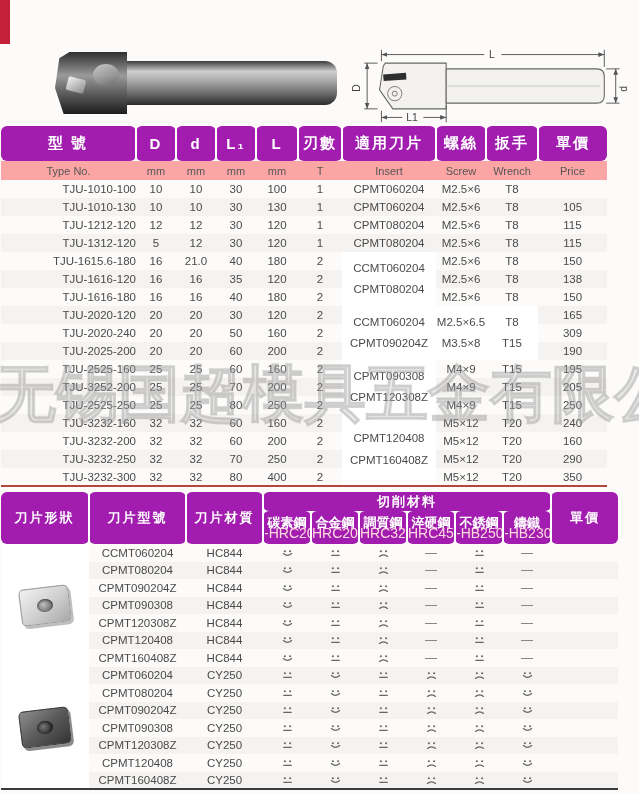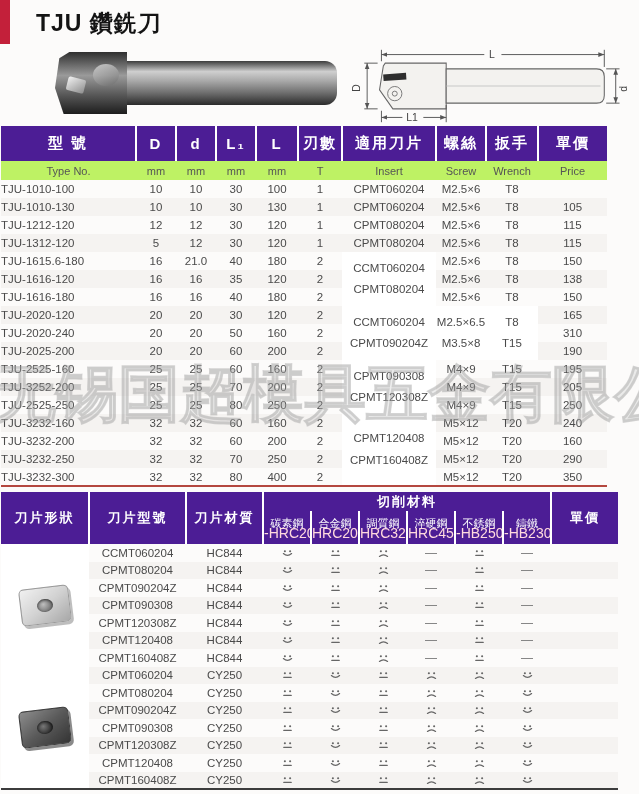--- a/index.html
+++ b/index.html
@@ -24,38 +24,38 @@
     clip-path:polygon(20% 0,100% 0,100% 100%,12% 100%,0 58%,6% 10%); }
   .tool-insert-tip { position:absolute; left:12px; top:26px; width:18px; height:14px; border-radius:2px;
     transform:rotate(14deg); background:linear-gradient(135deg,#f2f2f2,#8d8d8d); }
   .tool-flute { position:absolute; left:38px; top:12px; width:26px; height:22px; border-radius:50%;
     background:linear-gradient(160deg,#d8d8d8,#6a6a6a); opacity:.85; }
   .dim-diagram { position:absolute; left:344px; top:0; width:292px; height:80px; }
 
   
   table { border-collapse:collapse; table-layout:fixed; }
   th,td { padding:0; overflow:hidden; white-space:nowrap; }
-  th.red { background:#4c1d95; color:#fff; font-weight:bold; border-left:2px solid #fff; vertical-align:middle; }
+  th.red { background:#a21caf; color:#fff; font-weight:bold; border-left:2px solid #fff; vertical-align:middle;border-radius:6px; }
   th.red:first-child { border-left:none; }
-  tr.sub-en th { background:#bef264; color:#555; font-size:11px; font-weight:normal; height:19px; }
+  tr.sub-en th { background:#fca5a5; color:#555; font-size:11px; font-weight:normal; height:19px; }
 
   
   .t1 { width:606px; margin-left:1px; border-bottom:2px solid #b4473f; }
   .t1 thead tr.zh th { height:35px; font-size:15px; letter-spacing:2px; }
   .t1 tbody td { height:18px; font-size:11.5px; color:#4a4a4a; text-align:center; }
   .t1 tbody tr:nth-child(even) { background:#f5f3f1; }
-  .t1 td.cell-type { text-align:left; }
+  .t1 td.cell-type { text-align:right; }
   .t1 td.merged { line-height:1.85; vertical-align:middle; background:#fff; }
 
   
   .t2 { width:617px; margin-top:5px; margin-left:1px; border-bottom:2px solid #3c3c3c; }
   .t2 thead th.red { font-size:13px; letter-spacing:2px; }
   .t2 thead tr.top th { height:19px; }
   .t2 thead tr.matrow th { height:33px; border-left:2px solid #fff; }
-  .mat-name { font-size:11px; font-weight:normal; line-height:12px; letter-spacing:0; }
+  .mat-name { font-size:13px; font-weight:bold; line-height:12px; letter-spacing:0; }
   .mat-hard { font-size:14px; font-weight:normal; line-height:9px; letter-spacing:0; color:#ffd9de; }
   .t2 tbody td { height:17.5px; font-size:11.5px; color:#4a4a4a; text-align:center; vertical-align:middle; }
   .t2 tbody tr:nth-child(even) { background:#f5f3f1; }
   .t2 td.shape-cell { background:#fff; }
 
   .face { width:15px; height:11px; display:inline-block; vertical-align:middle; }
   .face circle { fill:#666; }
   .face path { stroke:#666; stroke-width:1.5; fill:none; stroke-linecap:round; }
   .dash { color:#777; font-size:12px; }
 
@@ -78,21 +78,20 @@
 
   svg text { font-family:"Liberation Sans", sans-serif; font-size:11px; fill:#444; }
   .dim-line { stroke:#555; stroke-width:1; }
   .outline { fill:#f3f2ef; stroke:#666; stroke-width:1.1; }
 </style>
 </head>
 <body>
 
 <div class="page-header">
   <div class="accent-bar"></div>
-  <div class="page-title">TJU 鑽銑刀</div>
 </div>
 
 <div class="hero">
   <div class="tool-photo">
     <div class="tool-shaft"></div>
     <div class="tool-head"></div>
     <div class="tool-flute"></div>
     <div class="tool-insert-tip"></div>
   </div>
 
@@ -268,21 +267,21 @@
         <td rowspan="3" class="merged"><span>T8</span><br><span>T15</span></td>
         <td>165</td>
       </tr>
       <tr>
         <td class="cell-type">TJU-2020-240</td>
         <td>20</td>
         <td>20</td>
         <td>50</td>
         <td>160</td>
         <td>2</td>
-        <td>310</td>
+        <td>309</td>
       </tr>
       <tr>
         <td class="cell-type">TJU-2025-200</td>
         <td>20</td>
         <td>20</td>
         <td>60</td>
         <td>200</td>
         <td>2</td>
         <td>190</td>
       </tr>

